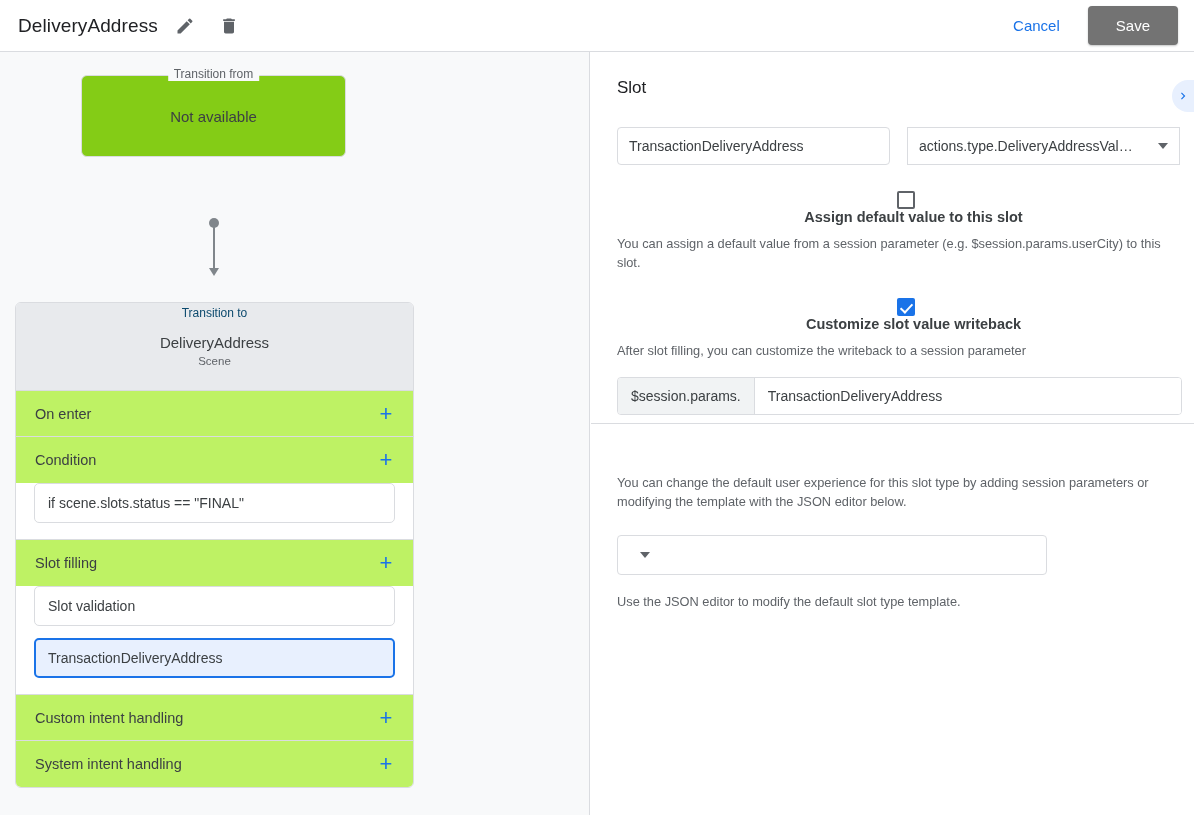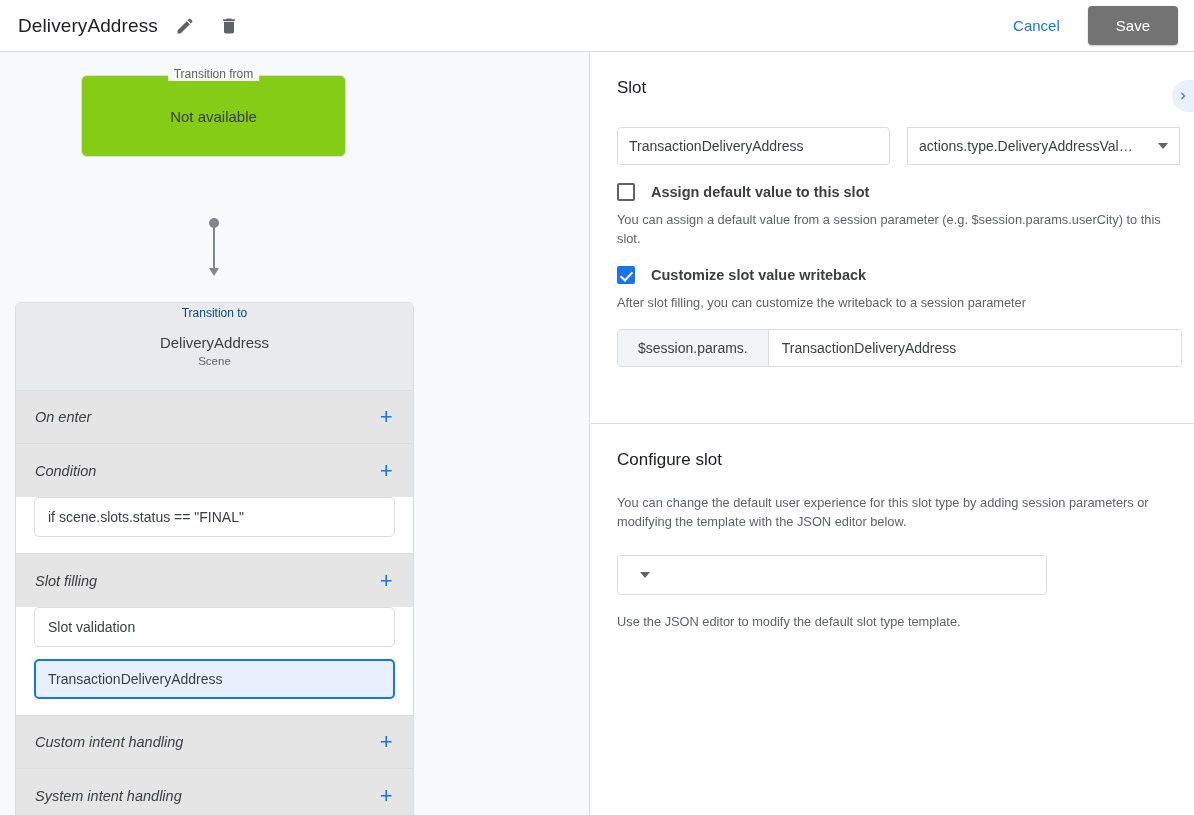--- a/index.html
+++ b/index.html
@@ -160,24 +160,23 @@
   }
   .trans-to-sub {
     font-size: 11.5px; color: #5f6368;
     margin-top: 4px;
   }
 
   .section-row {
     position: relative;
     display: flex; align-items: center;
     padding: 0 14px 0 19px;
-    height: 53px;
+    height: 46px;
     border-bottom: 1px solid #dadce0;
-    background: #e5e5e5;
-    font-style: italic;
+    background: #bef264;
   }
   .section-row.no-border { border-bottom: none; }
   .section-label {
     font-size: 14.5px; color: #3c4043;
   }
   .plus-btn {
     margin-left: auto;
     color: #1a73e8;
     font-size: 22px;
     line-height: 1;
@@ -272,21 +271,22 @@
   .caret {
     width: 0; height: 0;
     border-left: 5px solid transparent;
     border-right: 5px solid transparent;
     border-top: 6px solid #5f6368;
     margin-left: 8px;
   }
 
   .check-row {
     display: flex; align-items: center;
-    margin: 18px 0 0 26px;
+    margin: 26px 0 0 26px;
+    flex-direction: column;
   }
   .checkbox {
     width: 18px; height: 18px;
     border: 2px solid #5f6368;
     border-radius: 2px;
     background: #fff;
     cursor: pointer;
     flex: none;
   }
   .checkbox.checked {
@@ -321,21 +321,21 @@
     display: flex;
     margin: 16px 0 0 26px;
     width: 565px; height: 38px;
     border: 1px solid #dadce0;
     border-radius: 4px;
     overflow: hidden;
   }
   .prefix-part {
     background: #f1f3f4;
     display: flex; align-items: center;
-    padding: 0 20px;
+    padding: 0 13px;
     font-size: 14px;
     color: #3c4043;
     border-right: 1px solid #dadce0;
   }
   .prefix-value {
     flex: 1;
     display: flex; align-items: center;
     padding: 0 13px;
     font-size: 14px;
     color: #3c4043;
@@ -475,21 +475,20 @@
       </div>
       <div class="helper-text">After slot filling, you can customize the writeback to a session parameter</div>
 
       <div class="prefix-field">
         <div class="prefix-part">$session.params.</div>
         <div class="prefix-value">TransactionDeliveryAddress</div>
       </div>
     </div>
 
     <div class="configure-section">
-      <div class="section-title">Configure slot</div>
       <div class="helper-text" style="margin-top:24px;">You can change the default user experience for this slot type by adding session parameters or modifying the template with the JSON editor below.</div>
 
       <div class="big-select">
         <span class="caret"></span>
       </div>
 
       <div class="helper-text" style="margin-top:18px;">Use the JSON editor to modify the default slot type template.</div>
     </div>
 
   </div>

